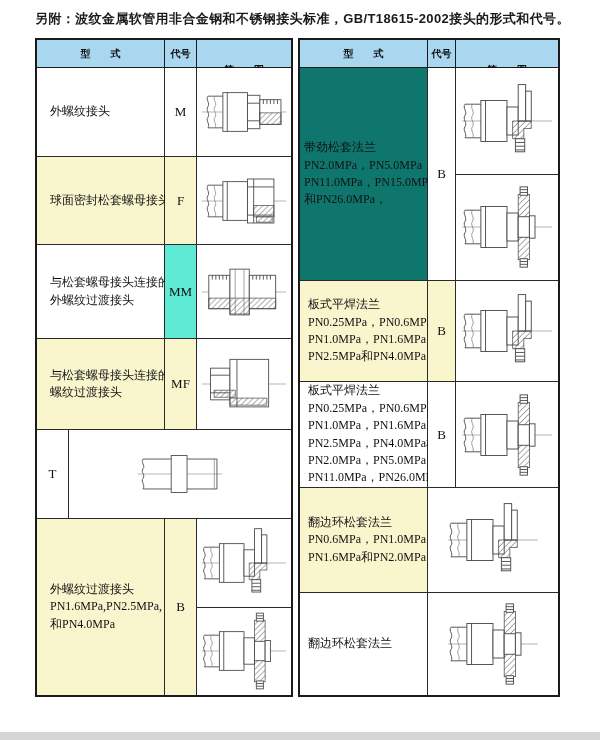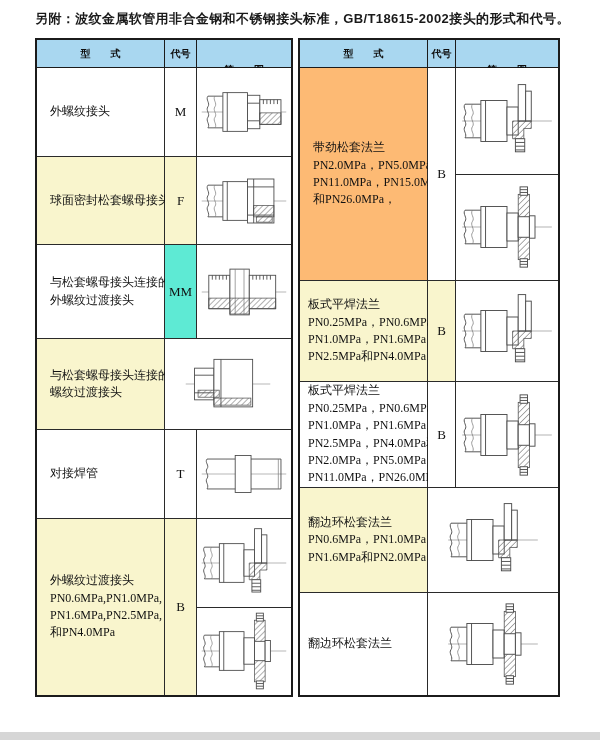--- a/index.html
+++ b/index.html
@@ -159,58 +159,55 @@
             <polygon points="10,52 86,52 86,64 56,64 56,70 34,70 34,64 10,64" stroke="#4a4a4a" stroke-width="0.8" fill="url(#h)"></polygon>
           </svg>
         </div>
       </div>
     </div>
     <div class="trow" style="height:91px">
       <div class="tcell" style="width:128px;background:#f9f5cd;padding-left:13px">
         <div class="ln">与松套螺母接头连接的内</div>
         <div class="ln">螺纹过渡接头</div>
       </div>
+      <div class="ccell" style="width:32px;background:#f9f5cd">MF</div>
       <div class="dcol" style="flex:1">
         <div class="dcell">
           <svg width="88" height="80" viewBox="0 0 100 90" preserveAspectRatio="xMidYMid meet">
             <line x1="2" y1="45" x2="98" y2="45" stroke="#8a8a8a" stroke-width="0.7"></line>
             <rect x="12" y="27" width="22" height="36" stroke="#4a4a4a" stroke-width="1" fill="#ffffff"></rect>
             <line x1="12" y1="35" x2="34" y2="35" stroke="#4a4a4a" stroke-width="1" fill="none"></line>
             <line x1="12" y1="55" x2="34" y2="55" stroke="#4a4a4a" stroke-width="1" fill="none"></line>
             <rect x="34" y="17" width="44" height="54" stroke="#4a4a4a" stroke-width="1" fill="#ffffff"></rect>
             <line x1="42" y1="17" x2="42" y2="71" stroke="#4a4a4a" stroke-width="1" fill="none"></line>
             <rect x="16" y="52" width="24" height="8" stroke="#4a4a4a" stroke-width="0.8" fill="url(#h)"></rect>
             <rect x="34" y="61" width="42" height="8" stroke="#4a4a4a" stroke-width="0.8" fill="url(#h)"></rect>
           </svg>
         </div>
       </div>
     </div>
     <div class="trow" style="height:89px">
-      <div class="tcell" style="width:128px;background:#ffffff;padding-left:13px">
-        <div class="ln">对接焊管</div>
-      </div>
       <div class="ccell" style="width:32px;background:#ffffff">T</div>
       <div class="dcol" style="flex:1">
         <div class="dcell">
           <svg width="88" height="80" viewBox="0 0 100 90" preserveAspectRatio="xMidYMid meet">
             <line x1="2" y1="45" x2="98" y2="45" stroke="#8a8a8a" stroke-width="0.7"></line>
             <line x1="8" y1="28" x2="92" y2="28" stroke="#4a4a4a" stroke-width="1" fill="none"></line>
             <line x1="8" y1="62" x2="92" y2="62" stroke="#4a4a4a" stroke-width="1" fill="none"></line>
             <path d="M8,28 c-3,4 3,7 0,11 c-3,4 3,7 0,11 c-3,4 3,7 0,12" stroke="#4a4a4a" stroke-width="1" fill="none"></path>
             <line x1="89" y1="28" x2="89" y2="62" stroke="#7a7a7a" stroke-width="0.8"></line>
             <line x1="92" y1="28" x2="92" y2="62" stroke="#4a4a4a" stroke-width="1" fill="none"></line>
             <rect x="40" y="24" width="18" height="42" stroke="#4a4a4a" stroke-width="1" fill="#ffffff"></rect>
           </svg>
         </div>
       </div>
     </div>
     <div class="trow" style="height:176px">
       <div class="tcell" style="width:128px;background:#f9f5cd;padding-left:13px">
         <div class="ln">外螺纹过渡接头</div>
-        <div class="ln">PN0.6MPa,PN1.0MPa,</div>
         <div class="ln">PN1.6MPa,PN2.5MPa,</div>
         <div class="ln">和PN4.0MPa</div>
       </div>
       <div class="ccell" style="width:32px;background:#f9f5cd">B</div>
       <div class="dcol" style="flex:1">
         <div class="dcell">
           <svg width="88" height="80" viewBox="0 0 100 90" preserveAspectRatio="xMidYMid meet">
             <line x1="2" y1="45" x2="98" y2="45" stroke="#8a8a8a" stroke-width="0.7"></line>
             <line x1="5" y1="27" x2="22" y2="27" stroke="#4a4a4a" stroke-width="1" fill="none"></line>
             <line x1="5" y1="63" x2="22" y2="63" stroke="#4a4a4a" stroke-width="1" fill="none"></line>
@@ -252,21 +249,21 @@
       </div>
     </div>
   </div>
 <div class="tbl" id="tbl-right">
     <div class="hrow" style="background:#a9d7f0">
       <div class="hcell" style="width:128px">型　　式</div>
       <div class="hcell" style="width:28px">代号</div>
       <div class="hcell" style="flex:1">简　　图</div>
     </div>
     <div class="trow" style="height:213px">
-      <div class="tcell" style="width:128px;background:#fdba74;padding-left:13px">
+      <div class="tcell" style="width:128px;background:#0f766e;padding-left:4px">
         <div class="ln">带劲松套法兰</div>
         <div class="ln">PN2.0MPa，PN5.0MPa，</div>
         <div class="ln">PN11.0MPa，PN15.0MPa，</div>
         <div class="ln">和PN26.0MPa，</div>
       </div>
       <div class="ccell" style="width:28px;background:#ffffff">B</div>
       <div class="dcol" style="flex:1">
         <div class="dcell">
           <svg width="96" height="84" viewBox="0 0 100 90" preserveAspectRatio="xMidYMid meet">
             <line x1="2" y1="45" x2="98" y2="45" stroke="#8a8a8a" stroke-width="0.7"></line>

